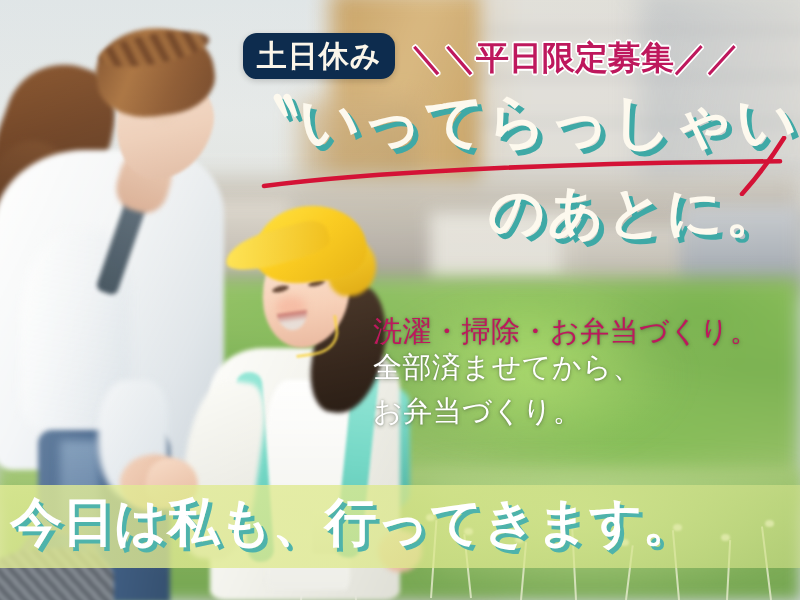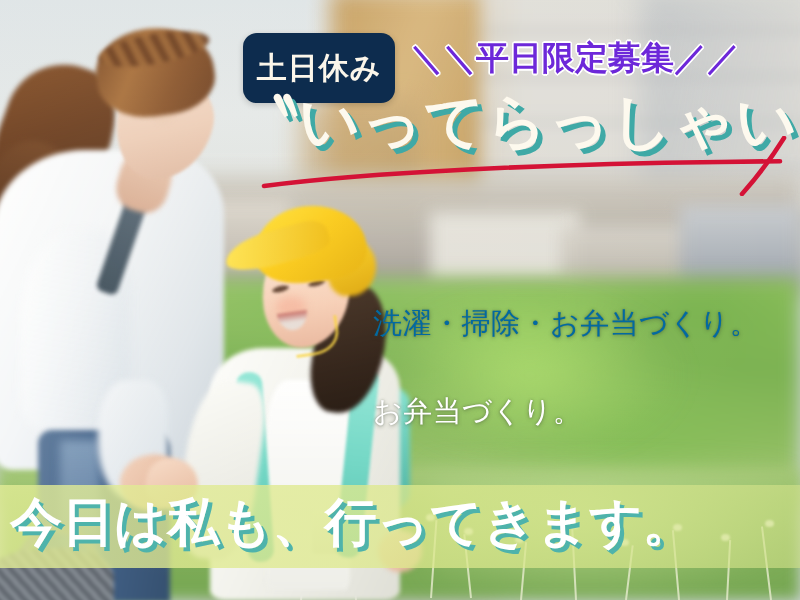--- a/index.html
+++ b/index.html
@@ -355,21 +355,21 @@
   
   .photo-warm {
     position: absolute; inset: 0;
     background: radial-gradient(ellipse at 35% 35%, rgba(255,248,230,.10), rgba(0,0,0,0) 70%);
     pointer-events: none;
   }
 
   
   .badge {
     position: absolute; left: 243px; top: 33px;
-    width: 152px; height: 70px;
+    width: 152px; height: 46px;
     border-radius: 14px;
     display: flex; align-items: center; justify-content: center;
     box-shadow: 0 2px 6px rgba(0,0,0,.18);
   }
   .badge-text {
     font-size: 30px; font-weight: bold; letter-spacing: 1px;
     color: #fbf6ea;
     line-height: 1;
   }
 
@@ -529,31 +529,33 @@
     <div class="hand-mom"></div>
     <div class="hand-kid"></div>
 
     <div class="photo-warm"></div>
   </div>
 
   <div class="badge" style="background: rgb(13, 44, 78);">
     <span class="badge-text" style="color: rgb(251, 246, 234);">土日休み</span>
   </div>
 
-  <div class="kicker" style="color: #6d28d9;">＼＼平日限定募集／／</div>
+  <div class="kicker" style="color: #be185d;">＼＼平日限定募集／／</div>
 
   <div class="hl-wrap">
     <div class="headline1" style="color: rgb(253, 249, 238); text-shadow: rgb(63, 169, 166) 5px 5px 0px;">〝いってらっしゃい〟</div>
 
     <svg class="underline-svg" viewBox="0 0 540 60">
       <path d="M14,50 C120,36 300,28 470,26 C498,25.6 516,25.4 530,25.2" fill="none" stroke="#d41236" stroke-width="4.6" stroke-linecap="round"></path>
       <path d="M534,2 C524,18 508,40 492,58" fill="none" stroke="#d41236" stroke-width="4.6" stroke-linecap="round"></path>
     </svg>
 
+    <div class="headline2" style="color: rgb(253, 249, 238); text-shadow: rgb(63, 169, 166) 5px 5px 0px;">のあとに。</div>
   </div>
 
-  <div class="sub s1" style="color: #0369a1;">洗濯・掃除・お弁当づくり。</div>
+  <div class="sub s1" style="color: #be185d; margin-top: 8px;">洗濯・掃除・お弁当づくり。</div>
+  <div class="sub s2" style="color: rgb(255, 255, 255);">全部済ませてから、</div>
   <div class="sub s3" style="color: rgb(255, 255, 255);">お弁当づくり。</div>
 
   <div class="band"></div>
   <div class="band-text" style="color: rgb(255, 255, 255); text-shadow: rgb(78, 179, 171) 4px 4px 0px;">今日は私も、行ってきます。</div>
 
 </div>
 
 </body></html>

